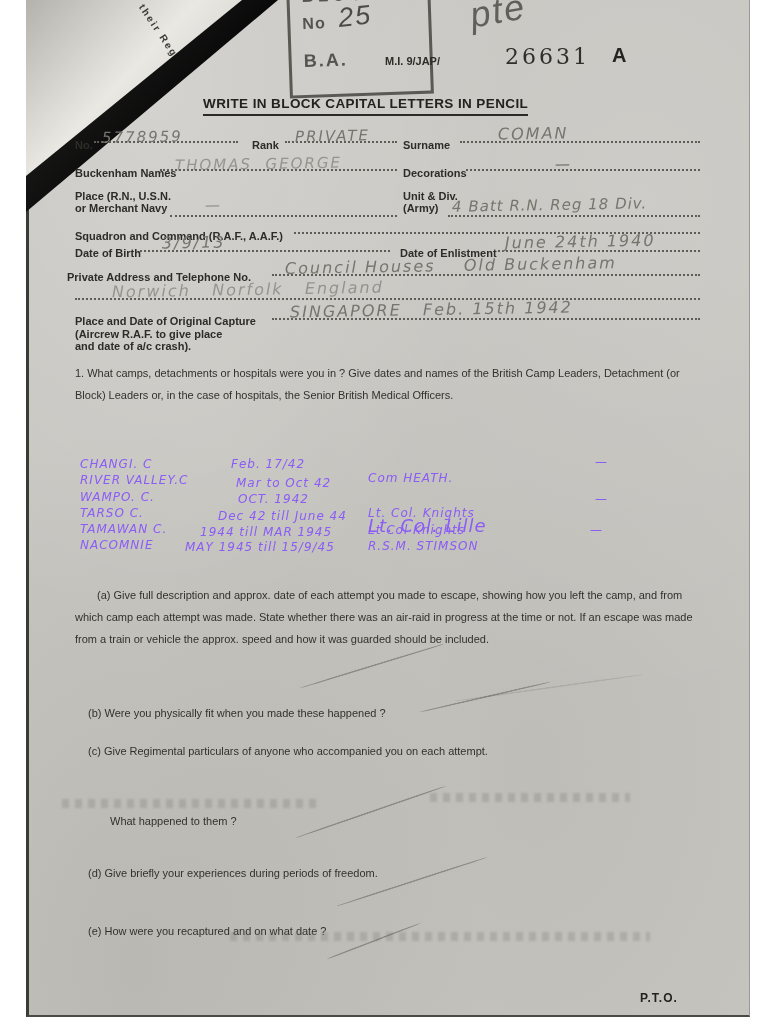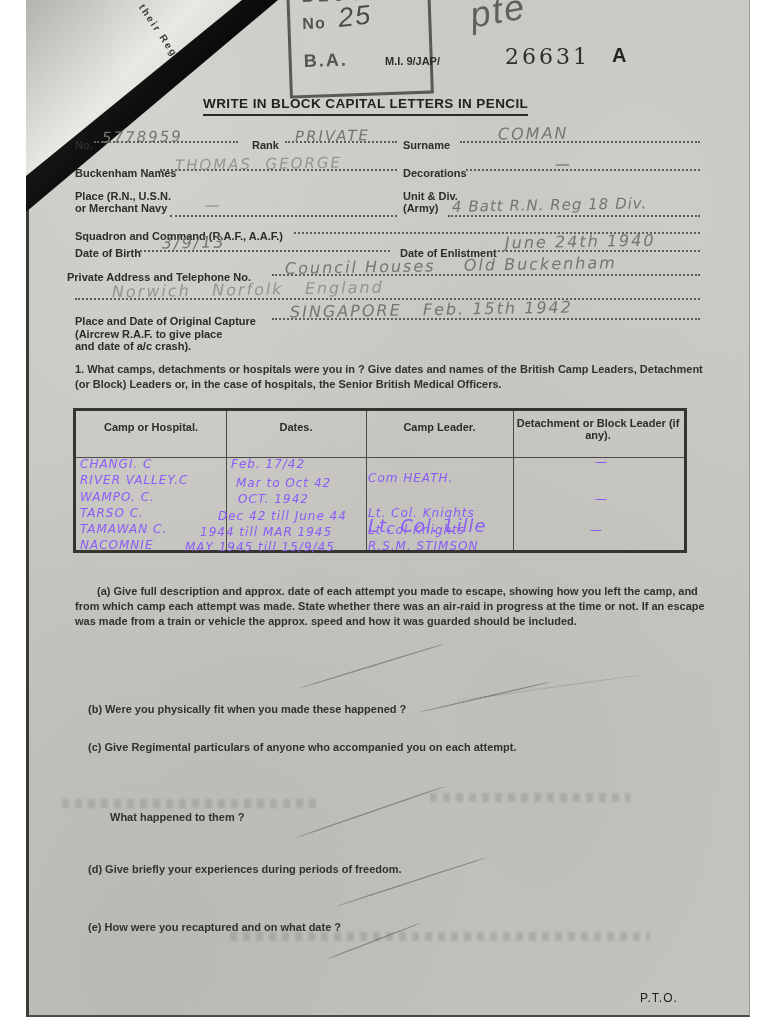--- a/index.html
+++ b/index.html
@@ -33,39 +33,39 @@
   .ref{position:absolute;left:385px;top:55px;font-size:11px;font-weight:bold;color:#2e2c27;}
   .serial{position:absolute;left:505px;top:44px;font-family:"DejaVu Serif",serif;font-size:22px;
         letter-spacing:3px;color:#2f2e29;}
   .letterA{position:absolute;left:612px;top:44px;font-size:20px;font-weight:bold;color:#242420;}
   .scribble{position:absolute;left:470px;top:-10px;font-size:36px;font-style:italic;
         color:rgba(70,69,64,.8);transform:rotate(-10deg);letter-spacing:2px;}
   .title{position:absolute;left:203px;top:96px;font-size:13.5px;font-weight:bold;color:#23221e;
         letter-spacing:.4px;border-bottom:2px solid #2a2a26;padding-bottom:3px;}
   
   .lbl{position:absolute;font-size:11px;font-weight:bold;color:#2e2c27;white-space:pre;}
-  .par{position:absolute;font-size:11px;font-weight:bold;color:#33312c;line-height:15px;}
+  .par{position:absolute;font-size:11px;font-weight:normal;color:#33312c;line-height:22px;}
   .dots{position:absolute;height:13px;border-bottom:2px dotted #5d5c55;}
   .hw{position:absolute;font-family:"DejaVu Sans",sans-serif;font-style:italic;color:#76756d;
         letter-spacing:2px;white-space:pre;font-size:15px;transform:rotate(-1deg);}
   .hw.big{font-size:16px;}
   .hw.faint{opacity:.65;}
   .stroke{position:absolute;height:0;border-top:2px solid rgba(92,91,85,.5);
         transform-origin:left center;border-radius:50%;}
   .smudge{position:absolute;height:9px;filter:blur(1px);
         background:repeating-linear-gradient(90deg,rgba(95,95,88,.20) 0 7px,transparent 7px 13px);}
   
   .q1table{position:absolute;left:73px;top:408px;width:614px;height:145px;
         border:3px solid #35342f;box-sizing:border-box;}
   .q1table .col{position:absolute;top:0;bottom:0;border-left:1.5px solid #4b4a44;}
   .q1table .hr{position:absolute;left:0;right:0;top:46px;border-top:1.5px solid #4b4a44;}
   .th{position:absolute;top:10px;font-size:11px;font-weight:bold;color:#2e2c27;text-align:center;}
   .hwt{position:absolute;font-family:"DejaVu Sans",sans-serif;font-style:italic;color:#8b5cf6;
         letter-spacing:1px;white-space:pre;font-size:12px;}
-  .pto{position:absolute;left:640px;top:991px;font-size:12px;font-weight:normal;color:#23221e;
+  .pto{position:absolute;left:640px;top:991px;font-size:12px;font-weight:bold;color:#23221e;
         letter-spacing:1px;}
 </style>
 </head>
 <body>
 
 <div class="page">
   <div class="paper"></div>
 
   <div class="fold-dark"></div>
   <div class="fold-flap">
@@ -127,30 +127,20 @@
   <span class="hw big faint" style="left:112px;top:280px">Norwich   Norfolk   England</span>
 
   <span class="lbl" style="left:75px;top:315px">Place and Date of Original Capture</span>
   <div class="dots" style="left:272px;top:305px;width:428px"></div>
   <span class="hw big" style="left:290px;top:300px">SINGAPORE   Feb. 15th 1942</span>
   <span class="lbl" style="left:75px;top:328px">(Aircrew R.A.F. to give place</span>
   <span class="lbl" style="left:75px;top:340px">and date of a/c crash).</span>
 
   <div class="par" style="left:75px;top:362px;width:630px">1.   What camps, detachments or hospitals were you in ?   Give dates and names of the British Camp Leaders,  Detachment (or Block) Leaders or, in the case of hospitals, the Senior British Medical Officers.</div>
 
-  <div class="q1table">
-    <div class="col" style="left:150px"></div>
-    <div class="col" style="left:290px"></div>
-    <div class="col" style="left:437px"></div>
-    <div class="hr"></div>
-    <div class="th" style="left:0;width:150px">Camp or Hospital.</div>
-    <div class="th" style="left:150px;width:140px">Dates.</div>
-    <div class="th" style="left:290px;width:147px">Camp Leader.</div>
-    <div class="th" style="left:437px;width:170px;top:6px">Detachment or Block Leader (if any).</div>
-  </div>
 
   <span class="hwt" style="left:80px;top:457px">CHANGI. C</span>
   <span class="hwt" style="left:231px;top:457px">Feb. 17/42</span>
   <span class="hwt faint" style="left:595px;top:455px">—</span>
 
   <span class="hwt" style="left:80px;top:473px">RIVER VALLEY.C</span>
   <span class="hwt" style="left:236px;top:476px">Mar to Oct 42</span>
   <span class="hwt faint" style="left:368px;top:471px">Com HEATH.</span>
 
   <span class="hwt faint" style="left:80px;top:490px">WAMPO. C.</span>

